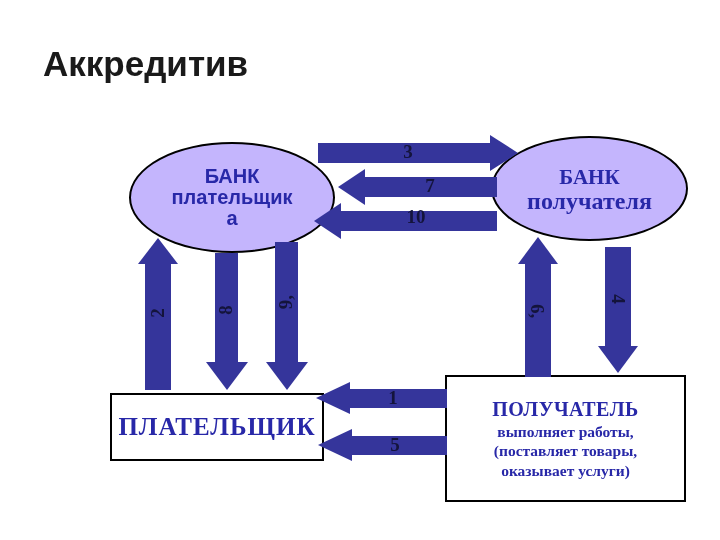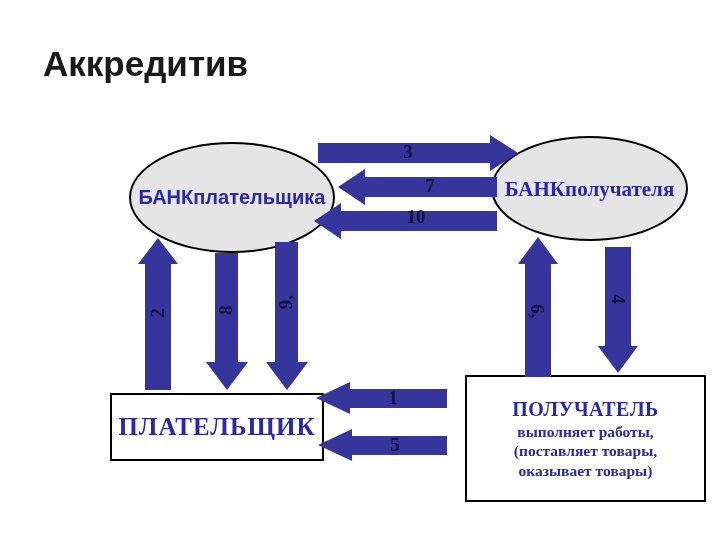--- a/index.html
+++ b/index.html
@@ -6,37 +6,37 @@
   .slide{
     position:relative;width:720px;height:540px;background:#ffffff;
     overflow:hidden;font-family:"Liberation Sans",sans-serif;
     --arrow:#35359B; --nodetext:#2828A8; --number:#14143C;
   }
   .title{
     position:absolute;left:43px;top:44px;font-size:35px;font-weight:bold;
     color:#1a1a1a;letter-spacing:0px;font-family:"Liberation Sans",sans-serif;
   }
   .ellipse{
-    position:absolute;border:2px solid #000;border-radius:50%;background:#e5e5e5;
-    z-index:1;display:flex;align-items:center;justify-content:center;
+    position:absolute;border:2px solid #000;border-radius:50%;background:#c4b5fd;
+    z-index:1;display:flex;flex-direction:column;align-items:center;justify-content:center;
     text-align:right;color:var(--nodetext);font-weight:bold;
   }
   .ellipse.payer-bank{left:129px;top:142px;width:202px;height:107px;
     font-family:"Liberation Sans",sans-serif;font-size:20px;line-height:21px;}
   .ellipse.recipient-bank{left:491px;top:136px;width:193px;height:101px;
     font-family:"Liberation Serif",serif;font-size:21px;line-height:24px;}
-  .ellipse .l2{font-size:21px;}
+  .ellipse .l2{font-size:24px;}
   .box{
     position:absolute;border:2px solid #000;background:#fff;z-index:2;
     display:flex;flex-direction:column;align-items:center;justify-content:center;
     text-align:center;color:var(--nodetext);font-weight:bold;
     font-family:"Liberation Serif",serif;
   }
   .box.payer{left:110px;top:393px;width:210px;height:64px;font-size:25px;letter-spacing:1px;}
-  .box.recipient{left:465px;top:375px;width:237px;height:123px;}
+  .box.recipient{left:445px;top:375px;width:237px;height:123px;}
   .box.recipient .rtitle{font-size:20px;line-height:25px;letter-spacing:0.5px;}
   .box.recipient .rsub{font-size:15.5px;line-height:19.5px;}
   .shaft{position:absolute;background:var(--arrow);z-index:3;}
   .head{position:absolute;width:0;height:0;border-style:solid;border-color:transparent;z-index:3;}
   .head-right{border-left-color:var(--arrow);}
   .head-left{border-right-color:var(--arrow);}
   .head-up{border-bottom-color:var(--arrow);}
   .head-down{border-top-color:var(--arrow);}
   .num{
     position:absolute;z-index:4;display:flex;align-items:center;justify-content:center;
@@ -64,21 +64,21 @@
   </div>
 
   <div class="box payer">
     <span>ПЛАТЕЛЬЩИК</span>
   </div>
 
   <div class="box recipient">
     <span class="rtitle">ПОЛУЧАТЕЛЬ</span>
     <span class="rsub">выполняет работы,</span>
     <span class="rsub">(поставляет товары,</span>
-    <span class="rsub">оказывает товары)</span>
+    <span class="rsub">оказывает услуги)</span>
   </div>
 
   <div>
     <div class="shaft" style="left:318px;top:143px;width:174px;height:20px"></div>
     <div class="head head-right" style="left:490px;top:135px;border-width:18px 0 18px 28px"></div>
     <span class="num" style="left:328px;top:142px;width:160px;height:20px">3</span>
   </div>
 
   <div>
     <div class="shaft" style="left:363px;top:177px;width:134px;height:20px"></div>

